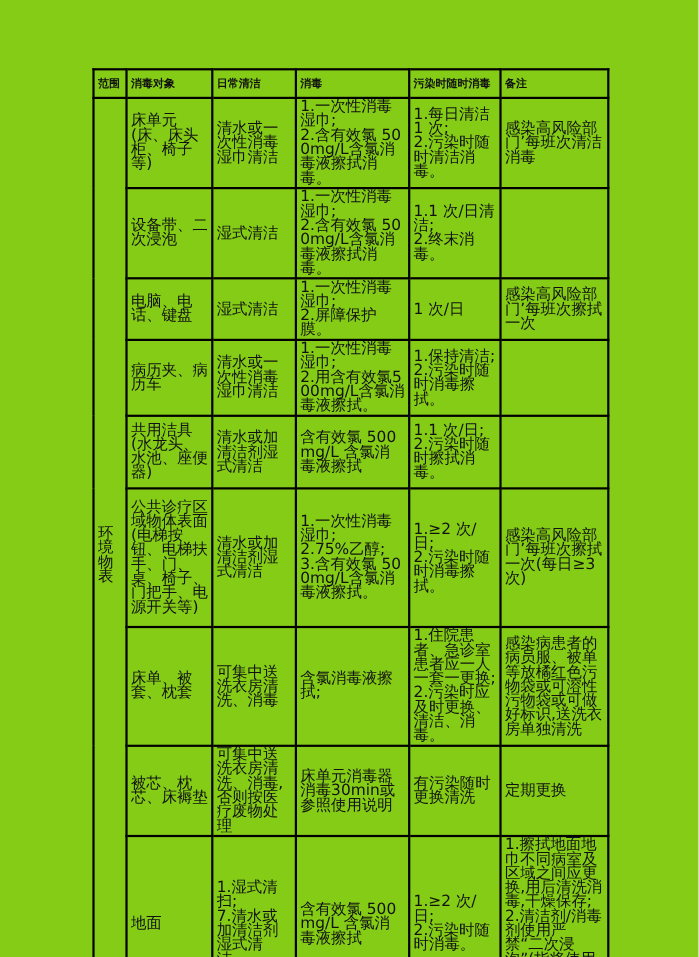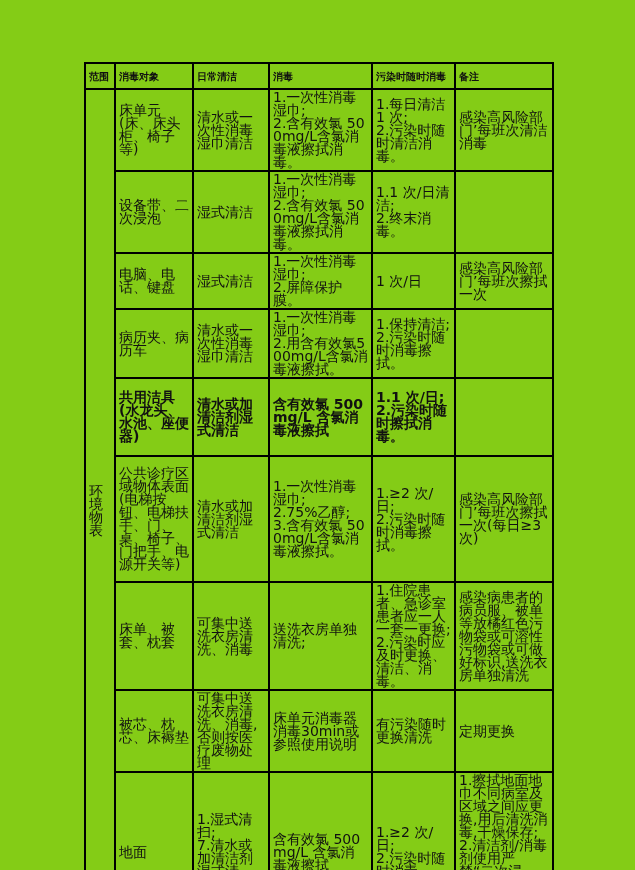--- a/index.html
+++ b/index.html
@@ -128,21 +128,21 @@
       <tr style="height:40px;">
         <td>病历夹、病历车</td>
         <td>清水或一次性消毒湿巾清洁</td>
         <td>1.一次性消毒湿巾;
 2.用含有效氯500mg/L含氯消毒液擦拭。</td>
         <td>1.保持清洁;
 2.污染时随时消毒擦拭。</td>
         <td></td>
       </tr>
 
-      <tr style="height:78px;font-weight:bold;">
+      <tr style="height:66px;">
         <td>共用洁具(水龙头、水池、座便器)</td>
         <td>清水或加清洁剂湿式清洁</td>
         <td>含有效氯 500mg/L 含氯消毒液擦拭</td>
         <td>1.1 次/日;
 2.污染时随时擦拭消毒。</td>
         <td></td>
       </tr>
 
       <tr style="height:126px;">
         <td>公共诊疗区域物体表面(电梯按钮、电梯扶手、门、桌、椅子、门把手、电源开关等)</td>
@@ -151,21 +151,21 @@
 2.75%乙醇;
 3.含有效氯 500mg/L含氯消毒液擦拭。</td>
         <td>1.≥2 次/日;
 2.污染时随时消毒擦拭。</td>
         <td>感染高风险部门’每班次擦拭一次(每日≥3 次)</td>
       </tr>
 
       <tr style="height:85px;">
         <td>床单、被套、枕套</td>
         <td>可集中送洗衣房清洗、消毒</td>
-        <td>送洗衣房单独清洗;</td>
+        <td>含氯消毒液擦拭;</td>
         <td>1.住院患者、急诊室患者应一人一套一更换;
 2.污染时应及时更换、清洁、消毒。</td>
         <td>感染病患者的病员服、被单等放橘红色污物袋或可溶性污物袋或可做好标识,送洗衣房单独清洗</td>
       </tr>
 
       <tr style="height:68px;">
         <td>被芯、枕芯、床褥垫</td>
         <td>可集中送洗衣房清洗、消毒,否则按医疗废物处理</td>
         <td>床单元消毒器消毒30min或参照使用说明</td>
         <td>有污染随时更换清洗</td>

